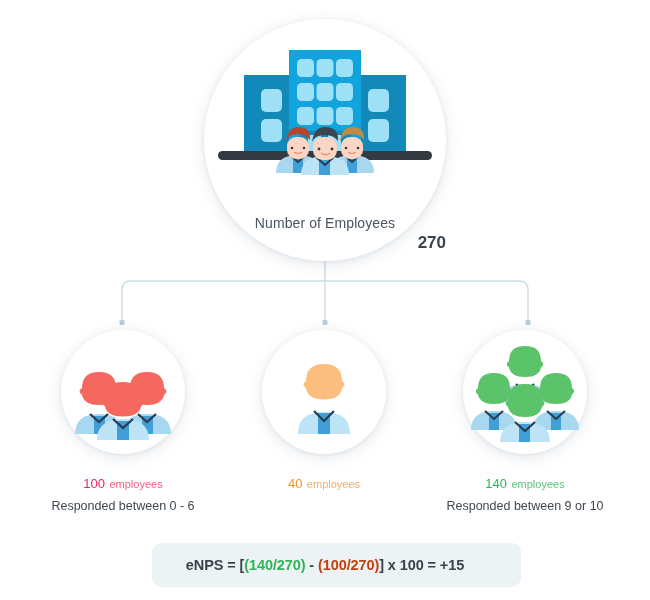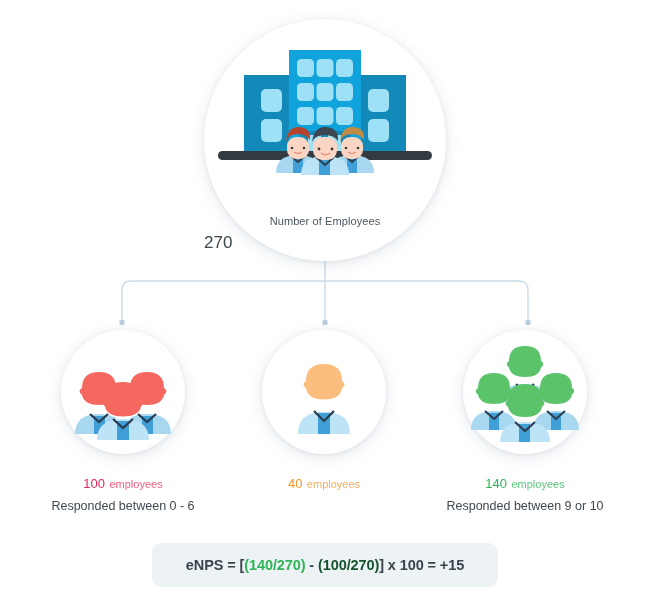--- a/index.html
+++ b/index.html
@@ -50,32 +50,32 @@
     left: 0; top: 26px;
     width: 242px;
     height: 130px;
   }
   .main-label {
     position: absolute;
     left: 0;
     top: 196px;
     width: 242px;
     text-align: center;
-    font-size: 11px;
+    font-size: 14px;
     color: #4a5560;
     letter-spacing: .1px;
   }
   .main-value {
     position: absolute;
     left: 0;
     top: 214px;
     width: 242px;
-    text-align: left;
+    text-align: right;
     font-size: 17px;
-    font-weight: normal;
+    font-weight: bold;
     color: #3b444d;
   }
 
   
   .connectors {
     position: absolute;
     left: 0; top: 0;
     width: 650px;
     height: 600px;
     pointer-events: none;
@@ -122,37 +122,38 @@
 
   
   .formula-box {
     position: absolute;
     left: 152px;
     top: 543px;
     width: 346px;
     height: 44px;
     background: #edf3f5;
     border-radius: 9px;
+    padding-left: 23px;
   }
   .formula-text {
     position: absolute;
     left: 0; top: 0;
     width: 346px;
     height: 44px;
     display: flex;
     align-items: center;
     justify-content: center;
     font-size: 14.5px;
     font-weight: bold;
     color: #39434c;
     white-space: pre;
     letter-spacing: -0.1px;
   }
   .f-green { color: #2fb457; text-align: center; }
-  .f-red   { color: #14532d; }
+  .f-red   { color: #c2410c; }
 </style>
 </head>
 <body>
 
 <div class="stage">
 
   <svg class="connectors" viewBox="0 0 650 600" width="650" height="600">
     <g fill="none" stroke="#cbdbe6" stroke-width="1.4" stroke-linecap="round">
 
       <path d="M325,258 L325,322"></path>

